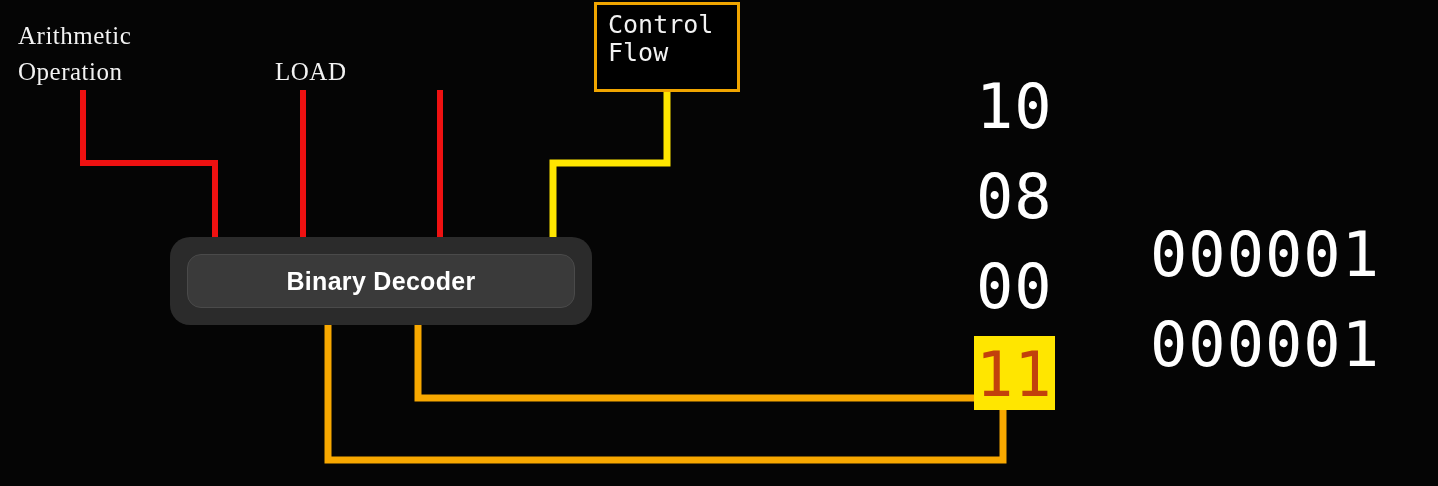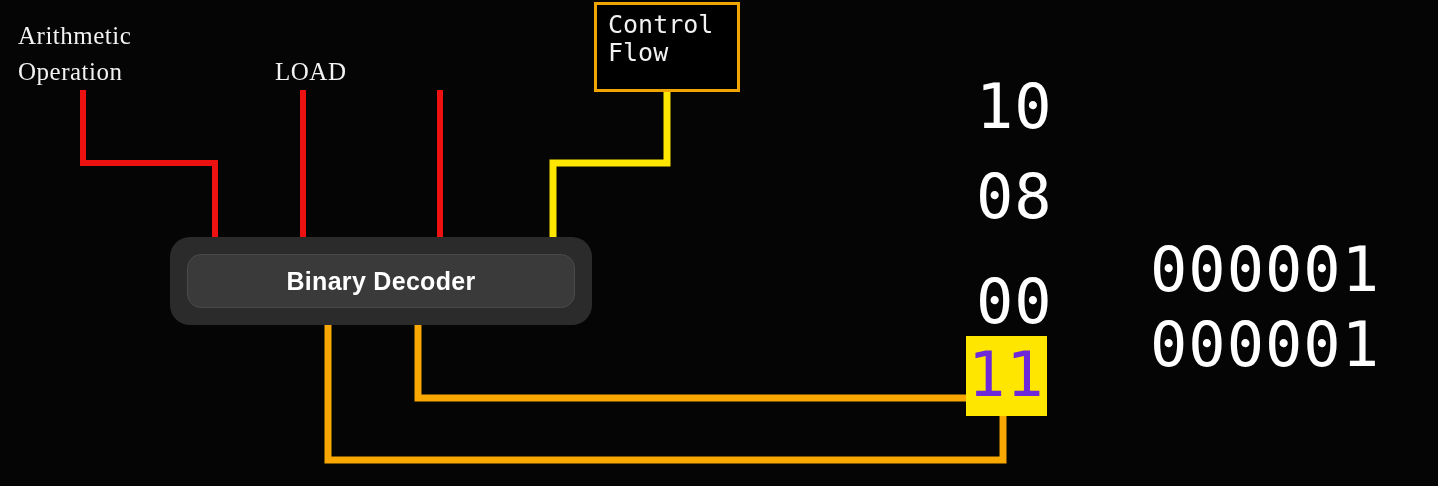--- a/index.html
+++ b/index.html
@@ -113,23 +113,23 @@
     font-size: 62px;
     line-height: 70px;
     white-space: pre;
     letter-spacing: 1px;
   }
   .bin-code { left: 16px; top: 0; margin-top: 32px; }
   .bin-word { left: 190px; top: 0; }
 
   .bin-row.is-highlighted .bin-code {
     background: #ffe600;
-    color: #6d28d9;
-    padding: 4px 2px 6px 2px;
-    left: 6px;
+    color: #c2410c;
+    padding: 4px 2px 0 2px;
+    left: 14px;
     top: -6px;
   }
 
   
   .no-sel { user-select: none; }
 </style>
 </head>
 <body>
 
 <div id="stage" style="background: rgb(5, 5, 5);">
@@ -166,21 +166,21 @@
     </div>
   </div>
 
   <div id="binary-table">
       <div class="bin-row" style="top: 18px; width: 470px;">
         <div class="bin-code no-sel">10</div>
       </div>
       <div class="bin-row" style="top: 108px; width: 470px;">
         <div class="bin-code no-sel">08</div>
       </div>
-      <div class="bin-row" style="top: 213px; width: 470px;">
+      <div class="bin-row" style="top: 198px; width: 470px;">
         <div class="bin-code no-sel">00</div>
         <div class="bin-word no-sel">000001</div>
       </div>
       <div class="bin-row is-highlighted" style="top: 288px; width: 470px;">
         <div class="bin-code no-sel">11</div>
         <div class="bin-word no-sel">000001</div>
       </div>
     </div>
 
 </div>

